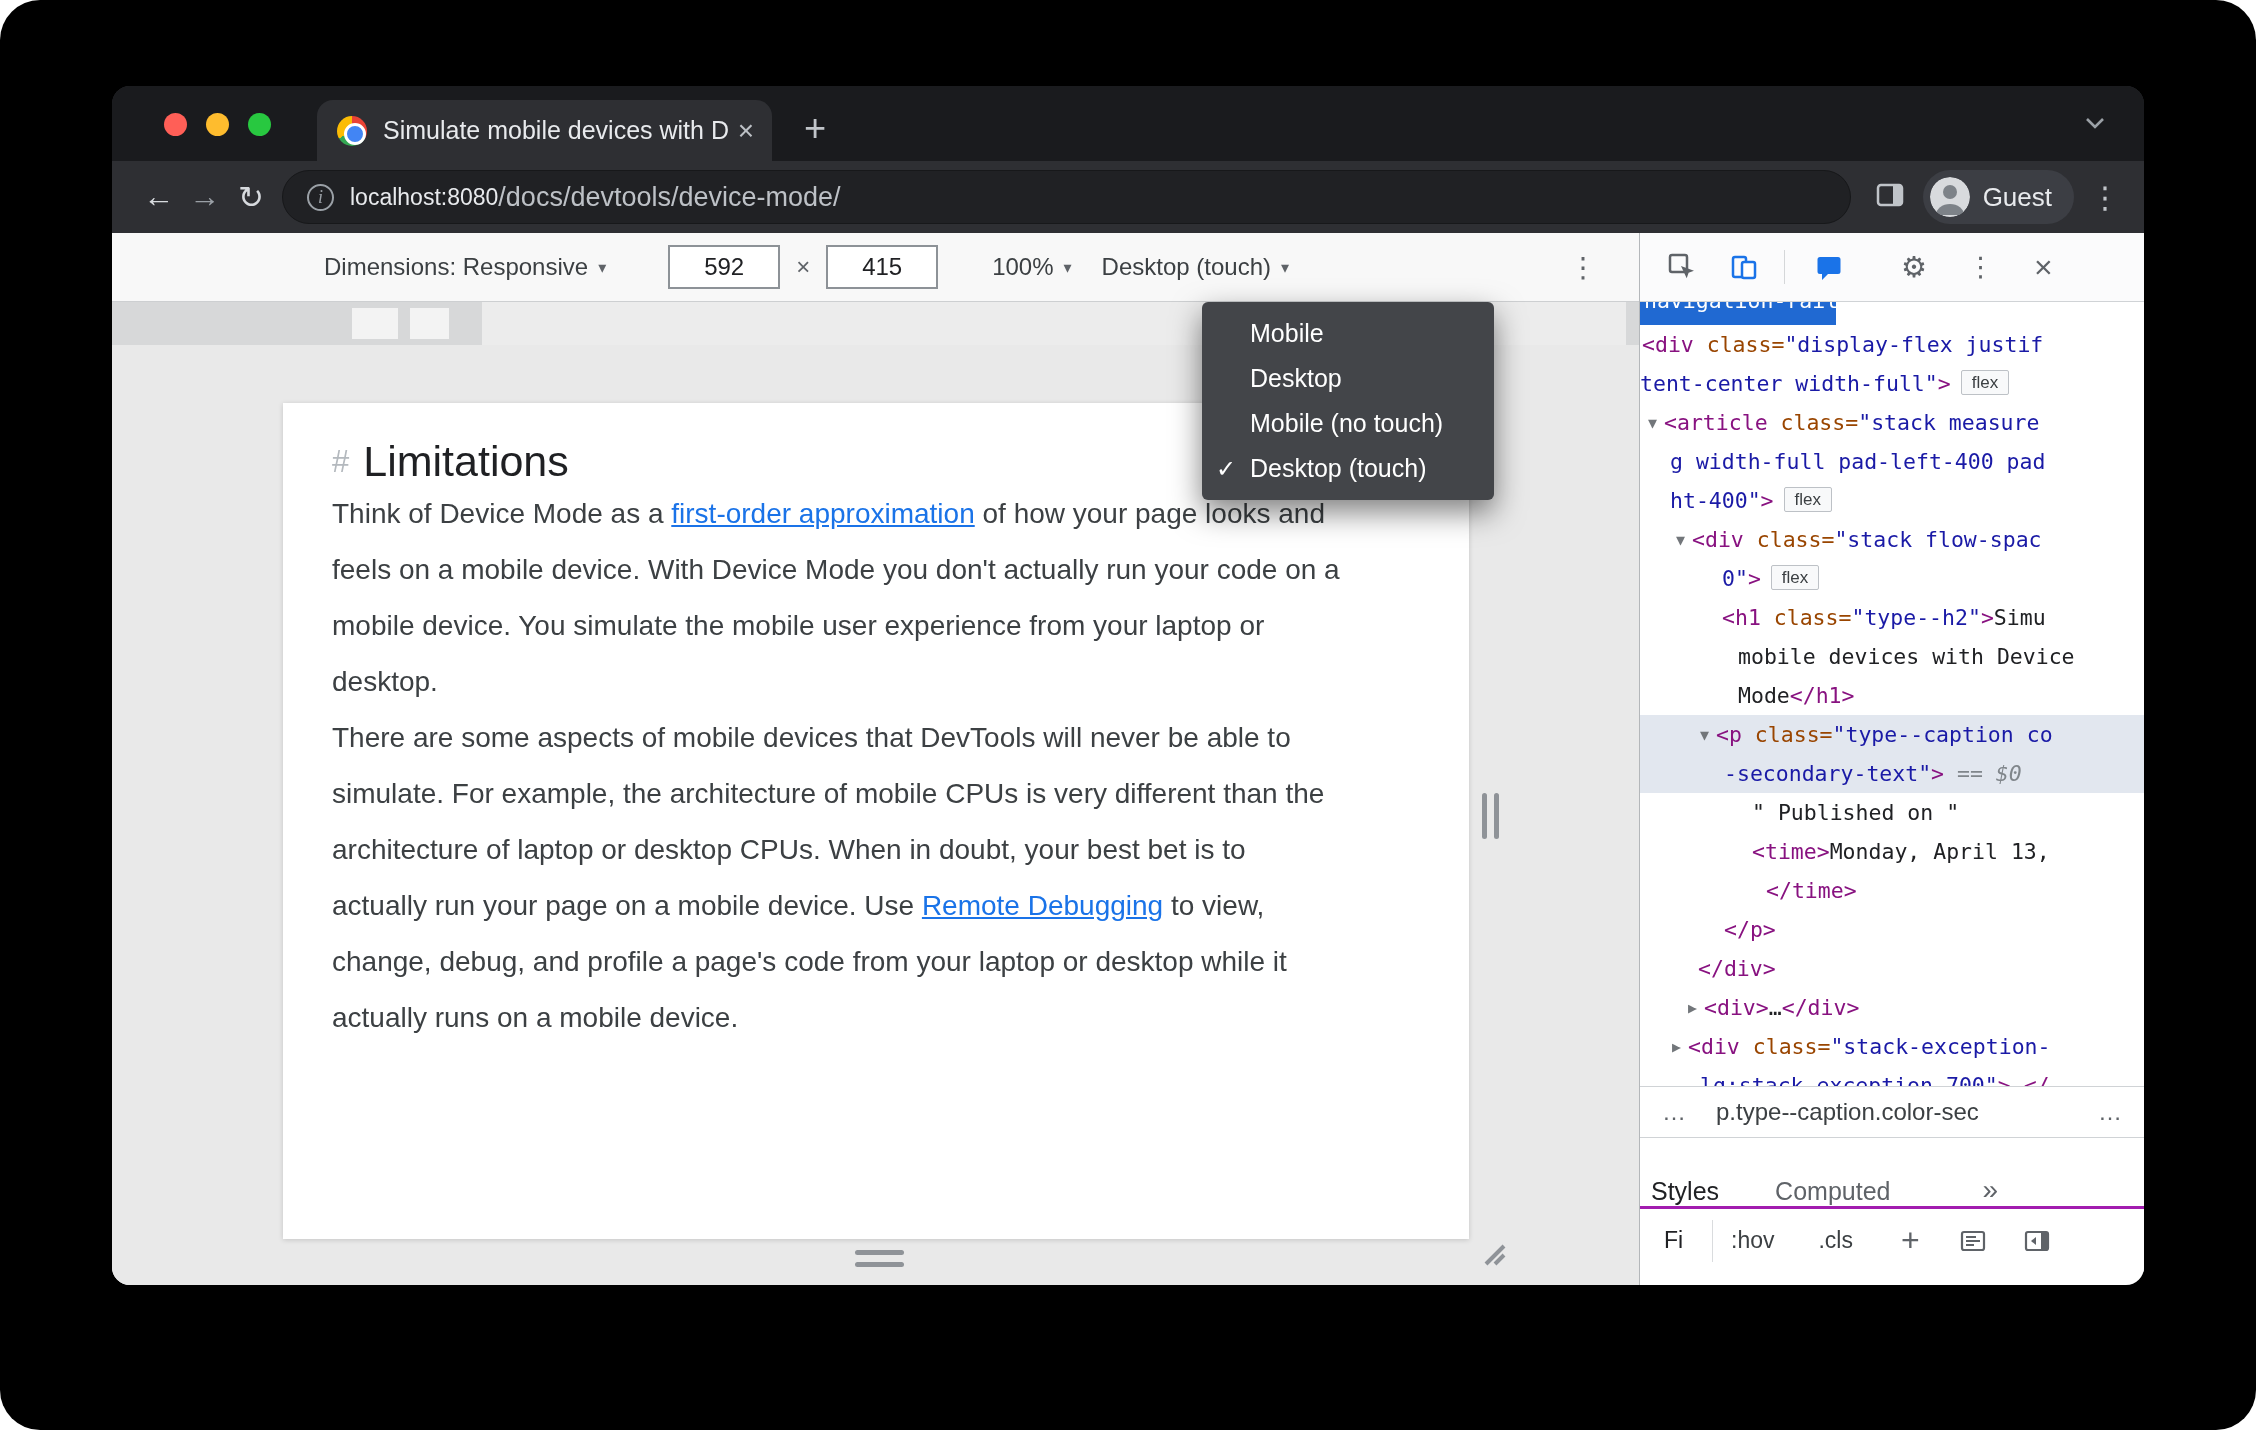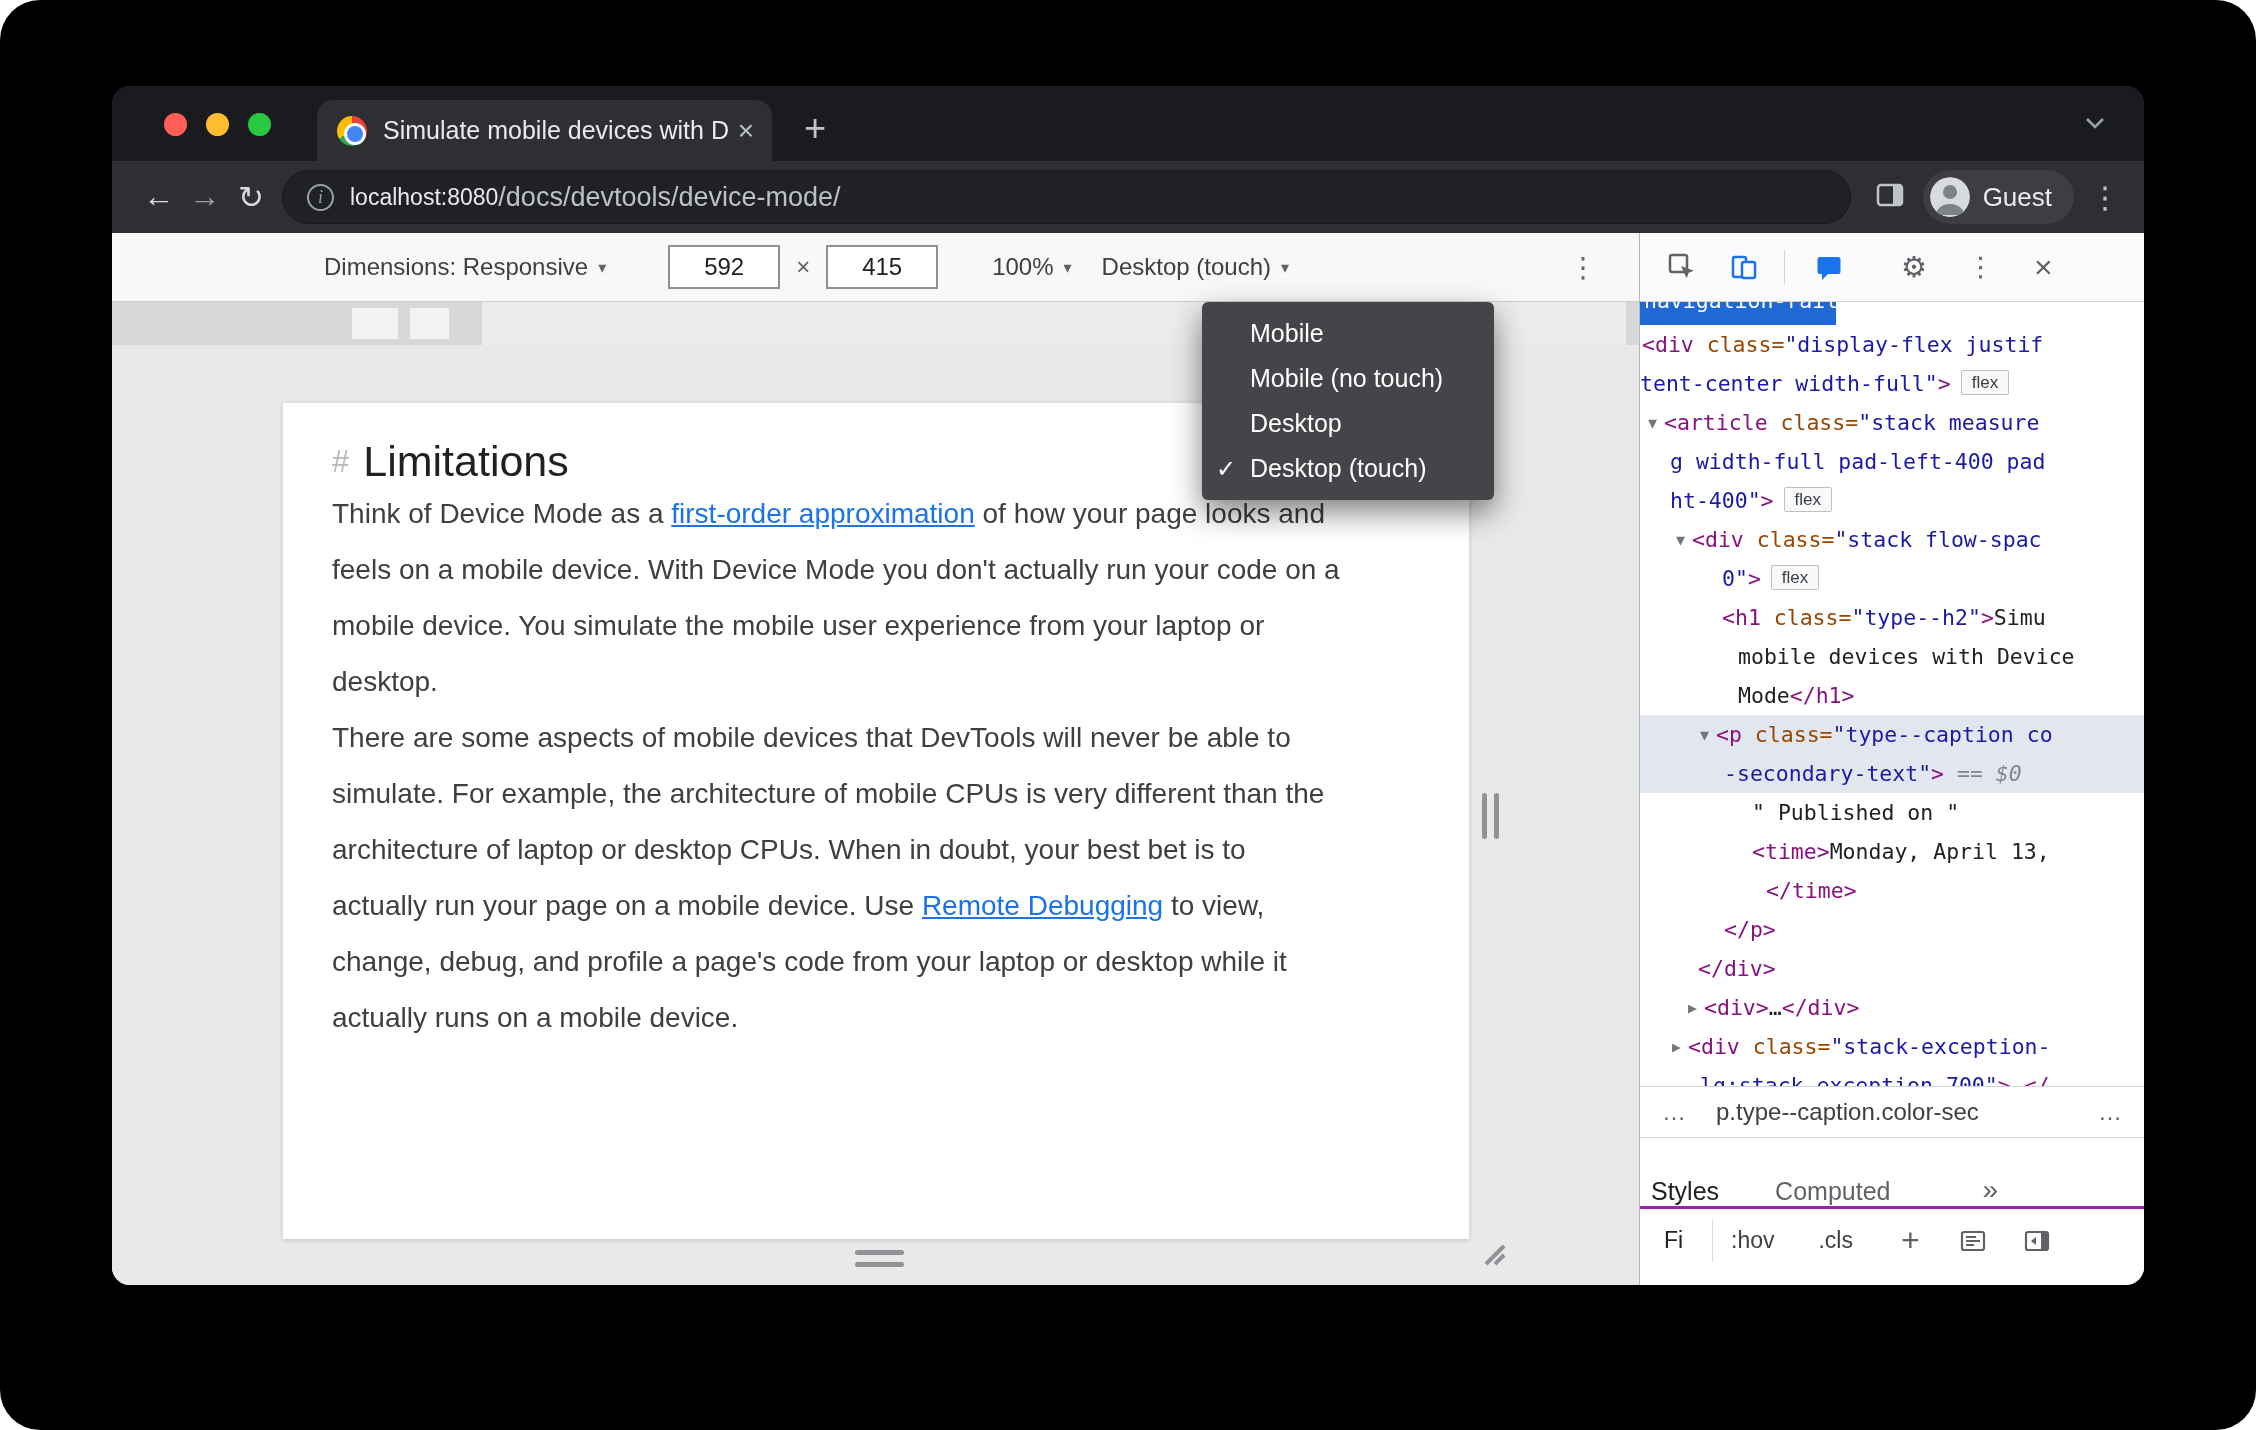--- a/index.html
+++ b/index.html
@@ -306,25 +306,25 @@
       </div>
     </div>
 
     <div class="device-menu">
       <div class="menu-item">
         <span class="check"></span>
         <span>Mobile</span>
       </div>
       <div class="menu-item">
         <span class="check"></span>
-        <span>Mobile (no touch)</span>
+        <span>Desktop</span>
       </div>
       <div class="menu-item">
         <span class="check"></span>
-        <span>Desktop</span>
+        <span>Mobile (no touch)</span>
       </div>
       <div class="menu-item">
         <span class="check">✓</span>
         <span>Desktop (touch)</span>
       </div>
     </div>
 
   </div>
 </div>
 

